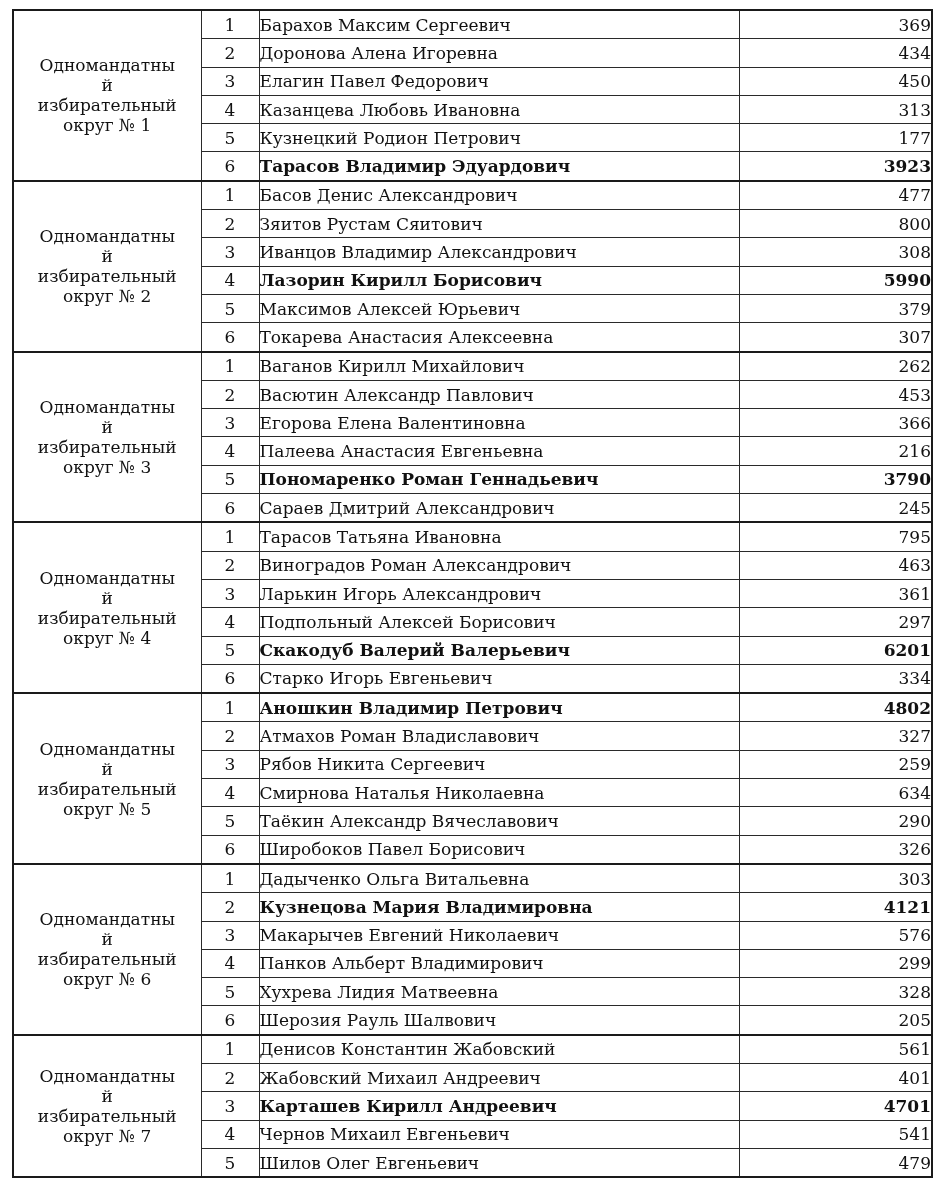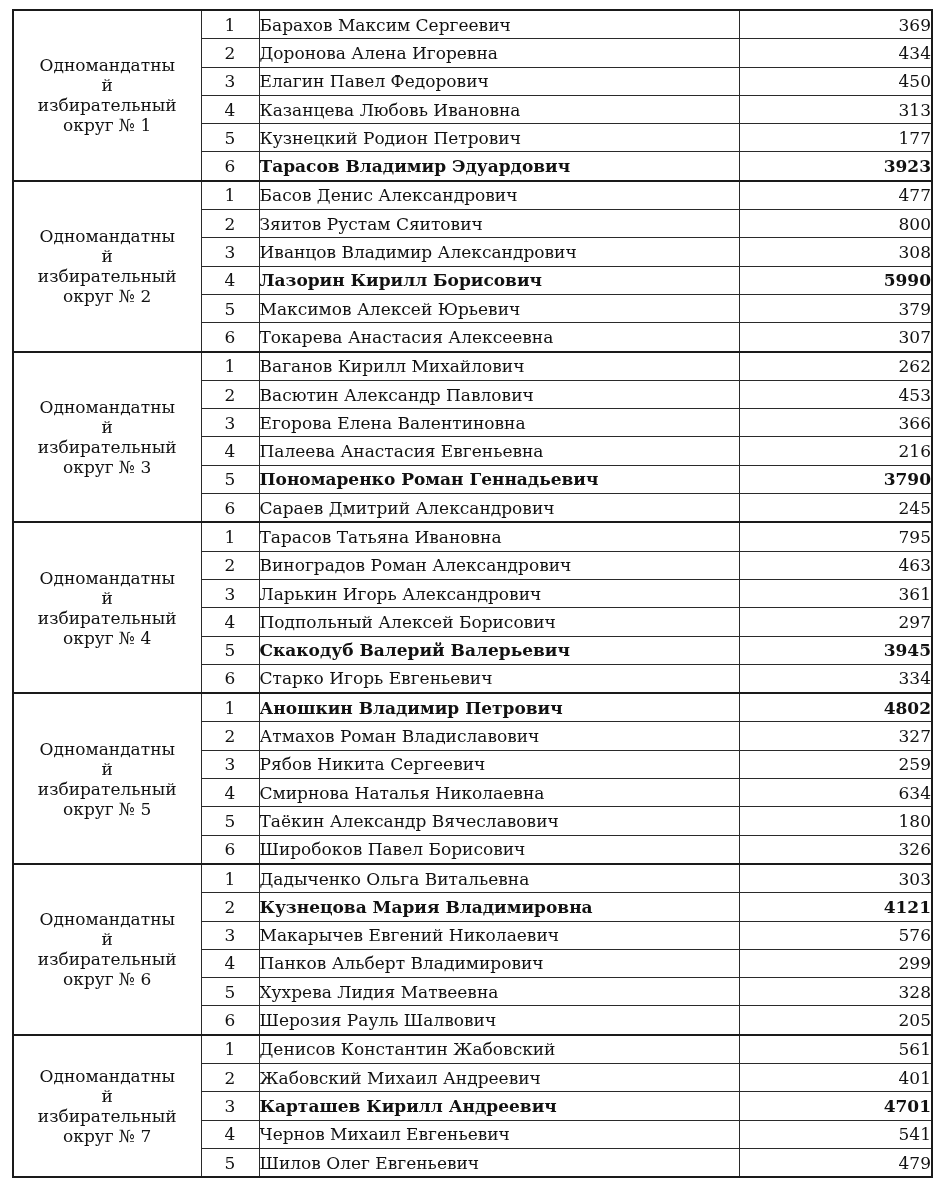--- a/index.html
+++ b/index.html
@@ -176,21 +176,21 @@
         <td class="votes-cell">361</td>
       </tr>
       <tr class="candidate-row">
         <td class="num-cell">4</td>
         <td class="name-cell">Подпольный Алексей Борисович</td>
         <td class="votes-cell">297</td>
       </tr>
       <tr class="candidate-row winner">
         <td class="num-cell">5</td>
         <td class="name-cell">Скакодуб Валерий Валерьевич</td>
-        <td class="votes-cell">3945</td>
+        <td class="votes-cell">6201</td>
       </tr>
       <tr class="candidate-row">
         <td class="num-cell">6</td>
         <td class="name-cell">Старко Игорь Евгеньевич</td>
         <td class="votes-cell">334</td>
       </tr>
     </tbody>
     <tbody class="district">
       <tr class="candidate-row winner">
         <td class="district-cell" rowspan="6">
@@ -214,21 +214,21 @@
         <td class="votes-cell">259</td>
       </tr>
       <tr class="candidate-row">
         <td class="num-cell">4</td>
         <td class="name-cell">Смирнова Наталья Николаевна</td>
         <td class="votes-cell">634</td>
       </tr>
       <tr class="candidate-row">
         <td class="num-cell">5</td>
         <td class="name-cell">Таёкин Александр Вячеславович</td>
-        <td class="votes-cell">180</td>
+        <td class="votes-cell">290</td>
       </tr>
       <tr class="candidate-row">
         <td class="num-cell">6</td>
         <td class="name-cell">Широбоков Павел Борисович</td>
         <td class="votes-cell">326</td>
       </tr>
     </tbody>
     <tbody class="district">
       <tr class="candidate-row">
         <td class="district-cell" rowspan="6">

